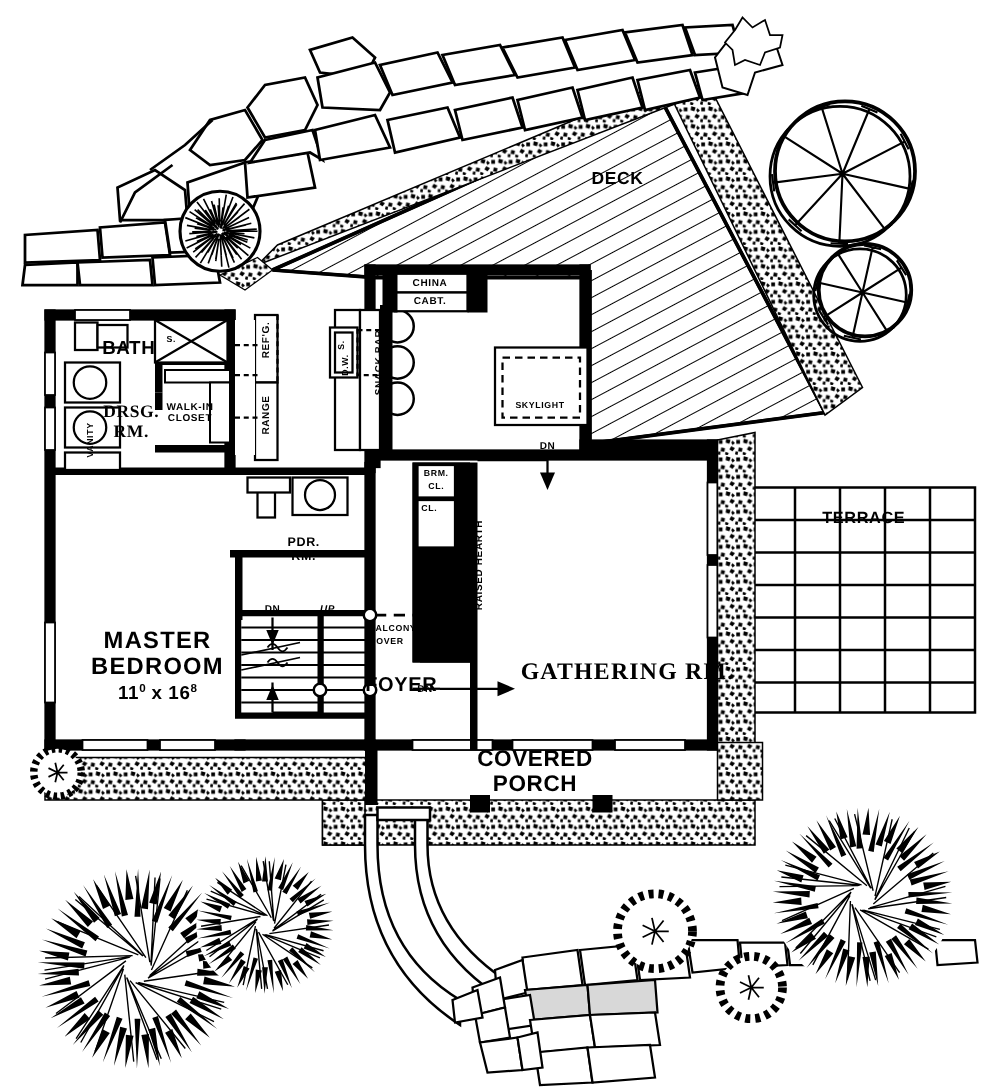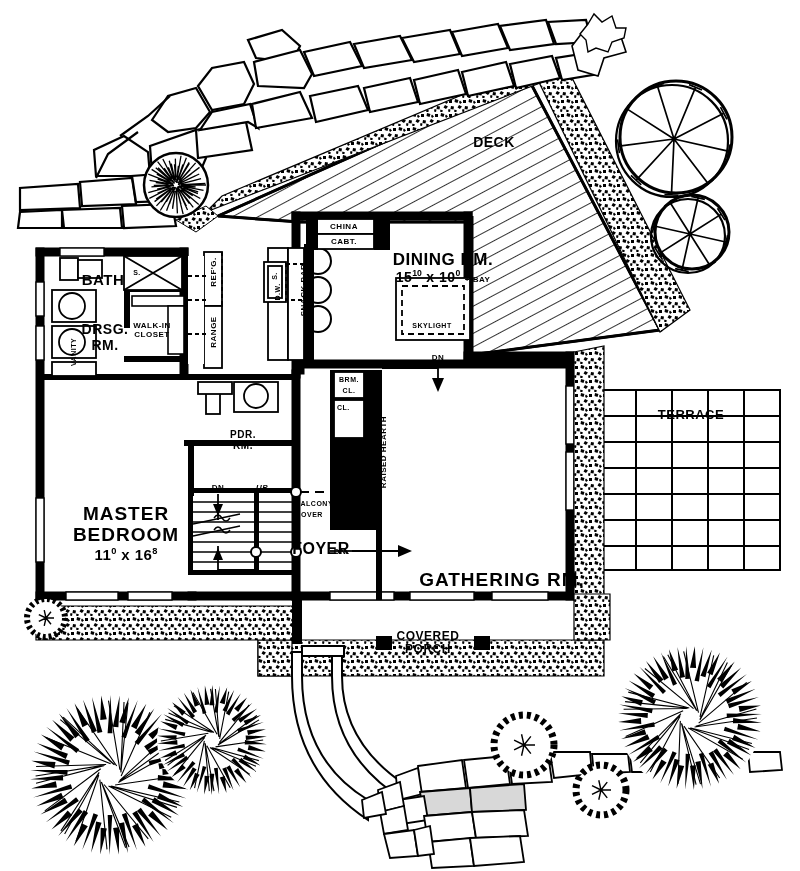--- a/index.html
+++ b/index.html
@@ -378,50 +378,46 @@
         </g>
   </g>
 </svg>
 
 <div class="lbl ctr big" style="left:108px;top:533px;margin-left:18px;">
   <div class="two"><span>MASTER</span></div>
   <div class="two"><span>BEDROOM</span></div>
   <div class="dim two"><span>11</span><sup>0</sup> x <span>16</span><sup>8</sup></div>
 </div>
 
-<div class="lbl ctr big" style="left:502px;top:580px;">
+<div class="lbl ctr big" style="left:502px;top:538px;font-family:Liberation Serif, serif;">
   <div class="two"><span>GATHERING RM.</span></div>
 </div>
 
-<div class="lbl ctr" style="left:443px;top:268px;font-size:17px;">
-  <div class="two"><span>DINING RM.</span></div>
-  <div class="two" style="font-size:14px;"><span>15</span><sup>10</sup> x <span>10</span><sup>0</sup> <span class="xs">+ BAY</span></div>
-</div>
 
 
 <div class="lbl ctr" style="left:321px;top:549px;font-size:16px;">FOYER</div>
 
 <div class="lbl ctr med" style="left:103px;top:279px;font-size:15px;">BATH</div>
 
-<div class="lbl ctr med" style="left:105px;top:338px;font-size:14px;">
+<div class="lbl ctr med" style="left:105px;top:338px;font-size:14px;font-family:Liberation Serif, serif;">
   <div class="two"><span>DRSG.</span></div>
   <div class="two"><span>RM.</span></div>
 </div>
 
 <div class="lbl ctr med" style="left:243px;top:408px;font-size:10px;margin-top:32px;">
   <div class="two"><span>PDR.</span></div>
   <div class="two"><span>RM.</span></div>
 </div>
 
 <div class="lbl ctr xs" style="left:152px;top:331px;">
   <div class="two"><span>WALK-IN</span></div>
   <div class="two"><span>CLOSET</span></div>
 </div>
 
-<div class="lbl ctr med" style="left:428px;top:617px;font-size:12px;margin-top:26px;">
+<div class="lbl ctr med" style="left:428px;top:617px;font-size:18px;">
   <div class="two"><span>COVERED</span></div>
   <div class="two"><span>PORCH</span></div>
 </div>
 
 <div class="lbl ctr med" style="left:494px;top:142px;font-size:14px;">DECK</div>
 
 <div class="lbl ctr med" style="left:691px;top:414px;font-size:13px;">TERRACE</div>
 
 <div class="lbl ctr xs" style="left:344px;top:226px;">CHINA</div>
 <div class="lbl ctr xs" style="left:344px;top:241px;">CABT.</div>

